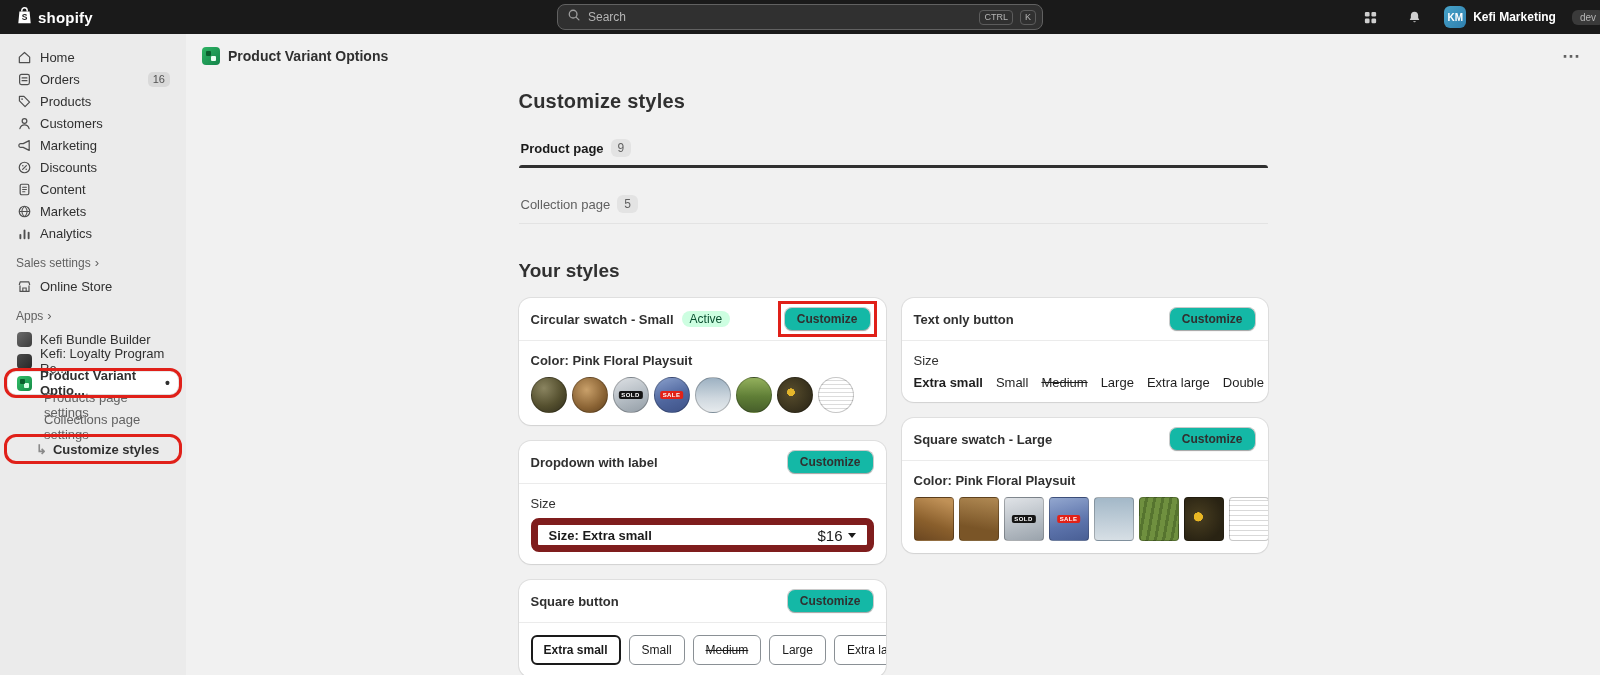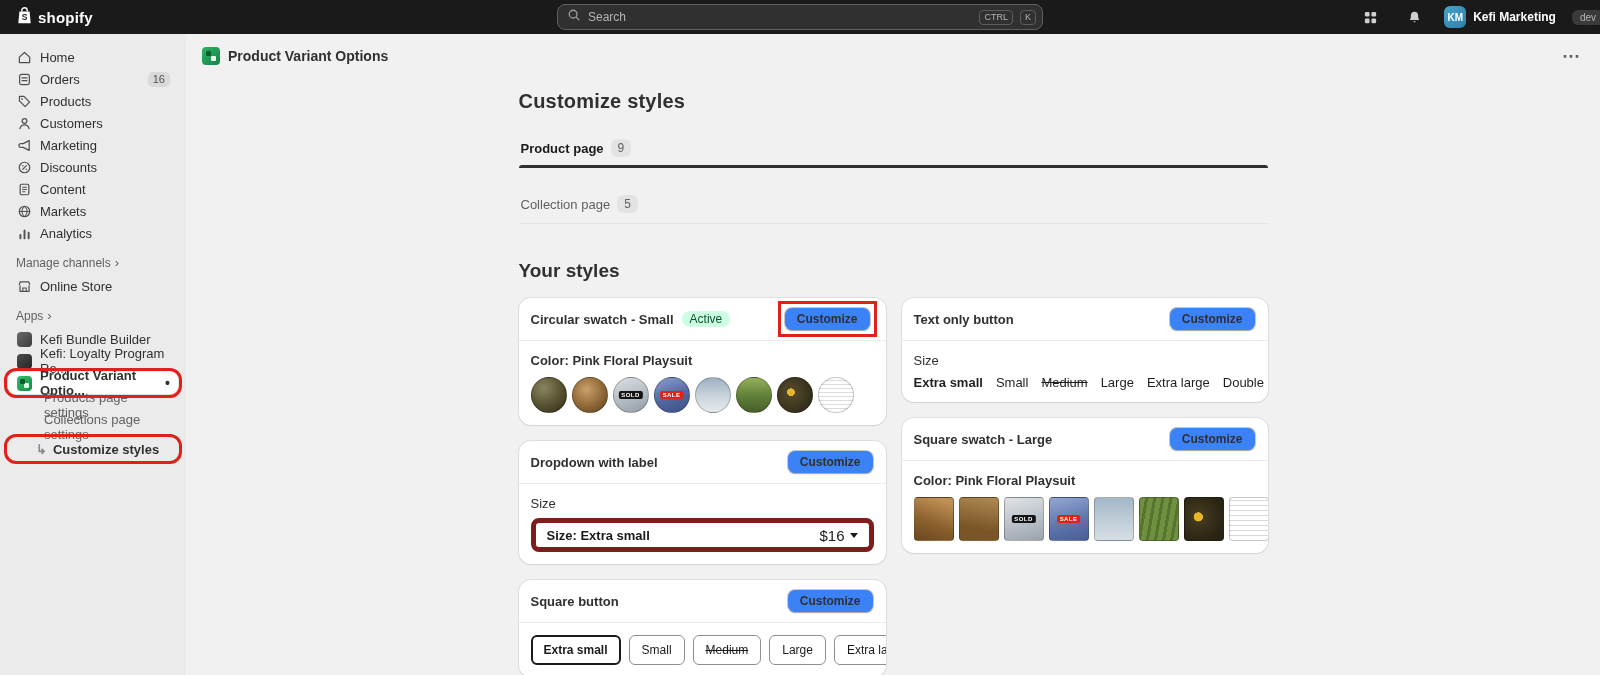--- a/index.html
+++ b/index.html
@@ -61,40 +61,40 @@
   .your-styles p { font-size:13px; color:#616161; margin-top:3px; }
 
   .grid { display:flex; gap:16px; margin-top:16px; align-items:flex-start; }
   .col { display:flex; flex-direction:column; gap:16px; width:367px; }
   .col.right { width:366px; }
 
   .card { background:#fff; border-radius:12px; box-shadow:0 0 0 1px rgba(0,0,0,.075), 0 1px 2px rgba(0,0,0,.06); overflow:hidden; }
   .card-h { display:flex; align-items:center; gap:8px; padding:9px 12px; border-bottom:1px solid #ebebeb; min-height:38px; }
   .card-h .t { font-size:13px; font-weight:700; color:#303030; }
   .badge-active { background:var(--active_badge_bg,#cdfee1); color:var(--active_badge_text,#0c5132); font-size:12px; font-weight:500; padding:1px 8px; border-radius:8px; }
-  .btn { background:#3b82f6; border:1px solid #cacaca; border-bottom-color:#ababab; border-radius:8px; padding:4px 12px; font-size:12px; font-weight:600; color:#303030; font-family:inherit; cursor:pointer; box-shadow:0 1px 0 rgba(0,0,0,.04); }
+  .btn { background:#14b8a6; border:1px solid #cacaca; border-bottom-color:#ababab; border-radius:8px; padding:4px 12px; font-size:12px; font-weight:600; color:#303030; font-family:inherit; cursor:pointer; box-shadow:0 1px 0 rgba(0,0,0,.04); }
   .push-r { margin-left:auto; }
   .btn-annotated { margin-left:auto; outline:3px solid var(--annotation_red,#e02019); outline-offset:3px; margin-right:3px; }
   .card-b { padding:12px; }
   .opt-label { font-size:13px; font-weight:600; color:#303030; margin-bottom:9px; }
   .opt-label.plain { font-weight:400; margin-bottom:7px; }
 
   .swatch-row { display:flex; gap:5px; }
   .sw-c { width:36px; height:36px; border-radius:50%; border:1px solid rgba(0,0,0,.22); position:relative; cursor:pointer; flex:0 0 36px; }
   .sw-s { width:40px; height:44px; border-radius:4px; border:1px solid rgba(0,0,0,.22); position:relative; cursor:pointer; flex:0 0 40px; }
   .ov { position:absolute; top:50%; left:50%; transform:translate(-50%,-50%); font-size:6px; font-weight:700; color:#fff; background:#141414; padding:1px 3px; border-radius:2px; letter-spacing:.4px; white-space:nowrap; }
   .ov.SALE { background:#e22218; }
   .ov.SOLD { background:#141414; }
 
   .txt-row { display:flex; gap:13px; font-size:13px; color:#1f1f1f; white-space:nowrap; }
   .txt-opt { cursor:pointer; }
   .txt-opt.sel { font-weight:700; }
   .strike { text-decoration:line-through; }
 
-  .sel-box { border:5px solid #7f1d1d; border-radius:8px; height:34px; display:flex; align-items:center; padding:0 11px; cursor:pointer; }
+  .sel-box { border:7px solid #7f1d1d; border-radius:8px; height:34px; display:flex; align-items:center; padding:0 11px; cursor:pointer; }
   .sel-box .v { font-size:13px; font-weight:700; color:#1a1a1a; }
   .sel-box .pr { margin-left:auto; display:flex; align-items:center; gap:5px; font-size:15px; color:#1a1a1a; }
   .caret { width:0; height:0; border-left:4px solid transparent; border-right:4px solid transparent; border-top:5px solid #1a1a1a; }
 
   .btn-row { display:flex; gap:8px; white-space:nowrap; }
   .sq-btn { background:#fff; border:1px solid #8a9095; border-radius:6px; padding:7px 12px; font-size:12px; color:#1a1a1a; font-family:inherit; cursor:pointer; flex:0 0 auto; }
   .sq-btn.sel { border:2px solid #1a1a1a; padding:6px 11px; font-weight:700; }
 </style>
 </head>
 <body>
@@ -225,21 +225,21 @@
   <div class="nav-item">
     <span class="ic">
         <svg width="15" height="15" viewBox="0 0 16 16">
           <path d="M3.6 13V9.4M8 13V4.6M12.4 13V7" stroke="currentColor" stroke-width="2" stroke-linecap="round"></path>
         </svg>
       </span>
     <span>Analytics</span>
   </div>
 
   <div class="section-h">
-    <span>Manage channels</span>
+    <span>Sales settings</span>
     <span class="chev">›</span>
   </div>
   <div class="nav-item">
     <span class="ic">
         <svg width="15" height="15" viewBox="0 0 16 16">
           <path d="M3.2 6.8v6.4h9.6V6.8M2.4 6.4 3.4 3h9.2l1 3.4" fill="none" stroke="currentColor" stroke-width="1.3" stroke-linejoin="round"></path>
           <path d="M6.2 13V9.6h3.6V13" fill="none" stroke="currentColor" stroke-width="1.2"></path>
         </svg>
       </span>
     <span>Online Store</span>

